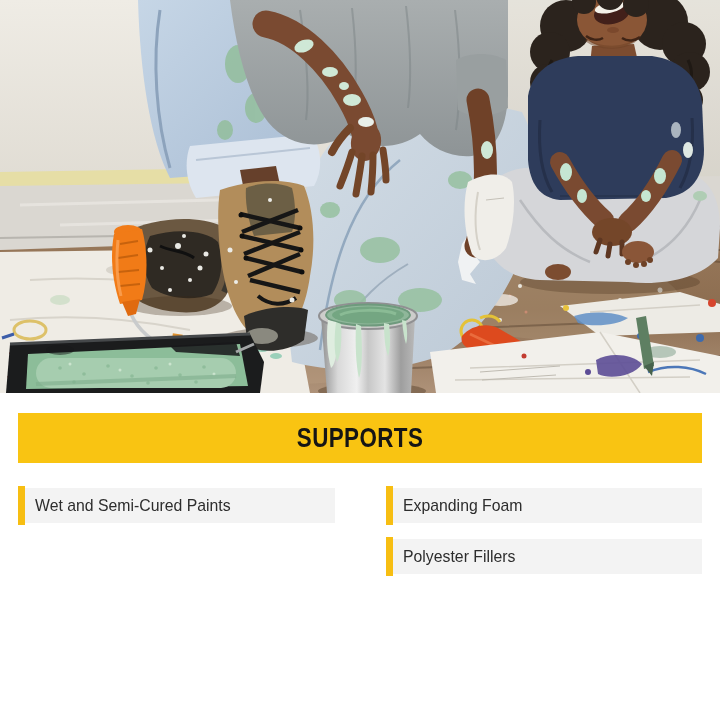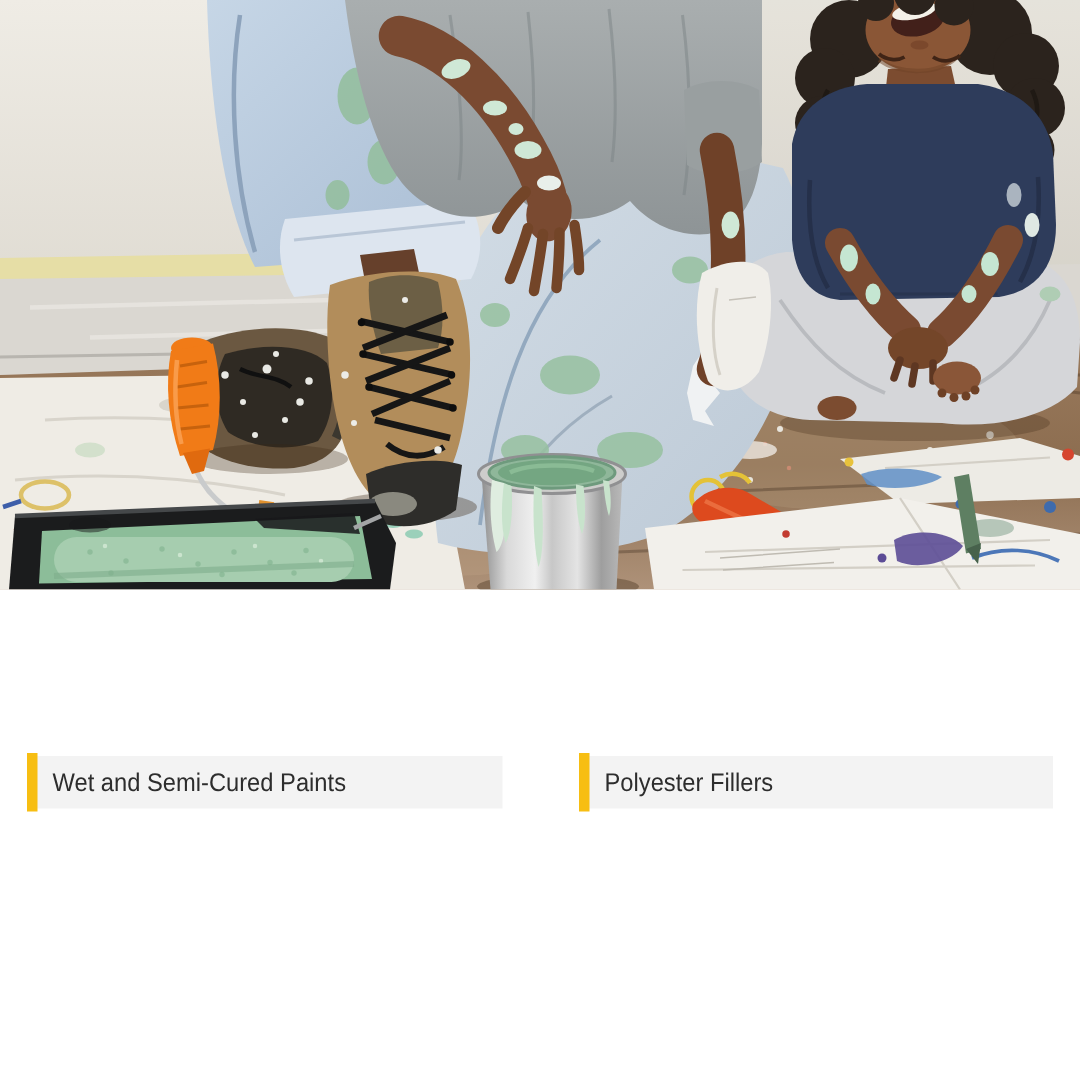--- a/index.html
+++ b/index.html
@@ -23,21 +23,21 @@
     display:flex;align-items:center;justify-content:center;
   }
   .banner-title{
     font-size:28px;font-weight:bold;color:var(--heading-text);
     letter-spacing:.5px;transform:scaleX(.80);white-space:nowrap;
   }
   .lists{
     position:absolute;top:488px;left:18px;width:684px;
     display:flex;gap:51px;
   }
-  .col{flex:1;display:flex;flex-direction:column;gap:16px;min-width:0;margin-top:16px;}
+  .col{flex:1;display:flex;flex-direction:column;gap:16px;min-width:0;}
   .item{
     position:relative;height:35px;background:var(--item-bg);
     display:flex;align-items:center;padding-left:17px;
     font-size:17px;color:var(--item-text);
   }
   .item .bar{
     position:absolute;left:0;top:-2px;bottom:-2px;width:7px;
     background:var(--accent-yellow);
   }
   .item .label{transform:scaleX(.93);transform-origin:left center;white-space:nowrap;}
@@ -397,29 +397,36 @@
         <path d="M636,318 L646,316 L654,366 L644,369 Z" fill="#5E7F62"></path>
         <path d="M644,366 L654,362 L652,376 Z" fill="#47624C"></path>
         <circle cx="566" cy="308" r="3" fill="#E8C23C"></circle>
         <circle cx="712" cy="303" r="4" fill="#D6452E"></circle>
         <circle cx="524" cy="356" r="2.5" fill="#C23B30"></circle>
         <path d="M480,372 L560,366 M482,380 L556,375" stroke="#BFBBB2" stroke-width="1" fill="none"></path>
       </g>
     </svg>
   </div>
 
+  <div class="banner">
+    <div class="banner-title">SUPPORTS</div>
+  </div>
 
   <div class="lists">
     <div class="col">
       <div class="item">
         <span class="bar"></span>
         <span class="label">Wet and Semi-Cured Paints</span>
       </div>
     </div>
     <div class="col">
       <div class="item">
         <span class="bar"></span>
+        <span class="label">Expanding Foam</span>
+      </div>
+      <div class="item">
+        <span class="bar"></span>
         <span class="label">Polyester Fillers</span>
       </div>
     </div>
   </div>
 
 </div>
 
 </body></html>

